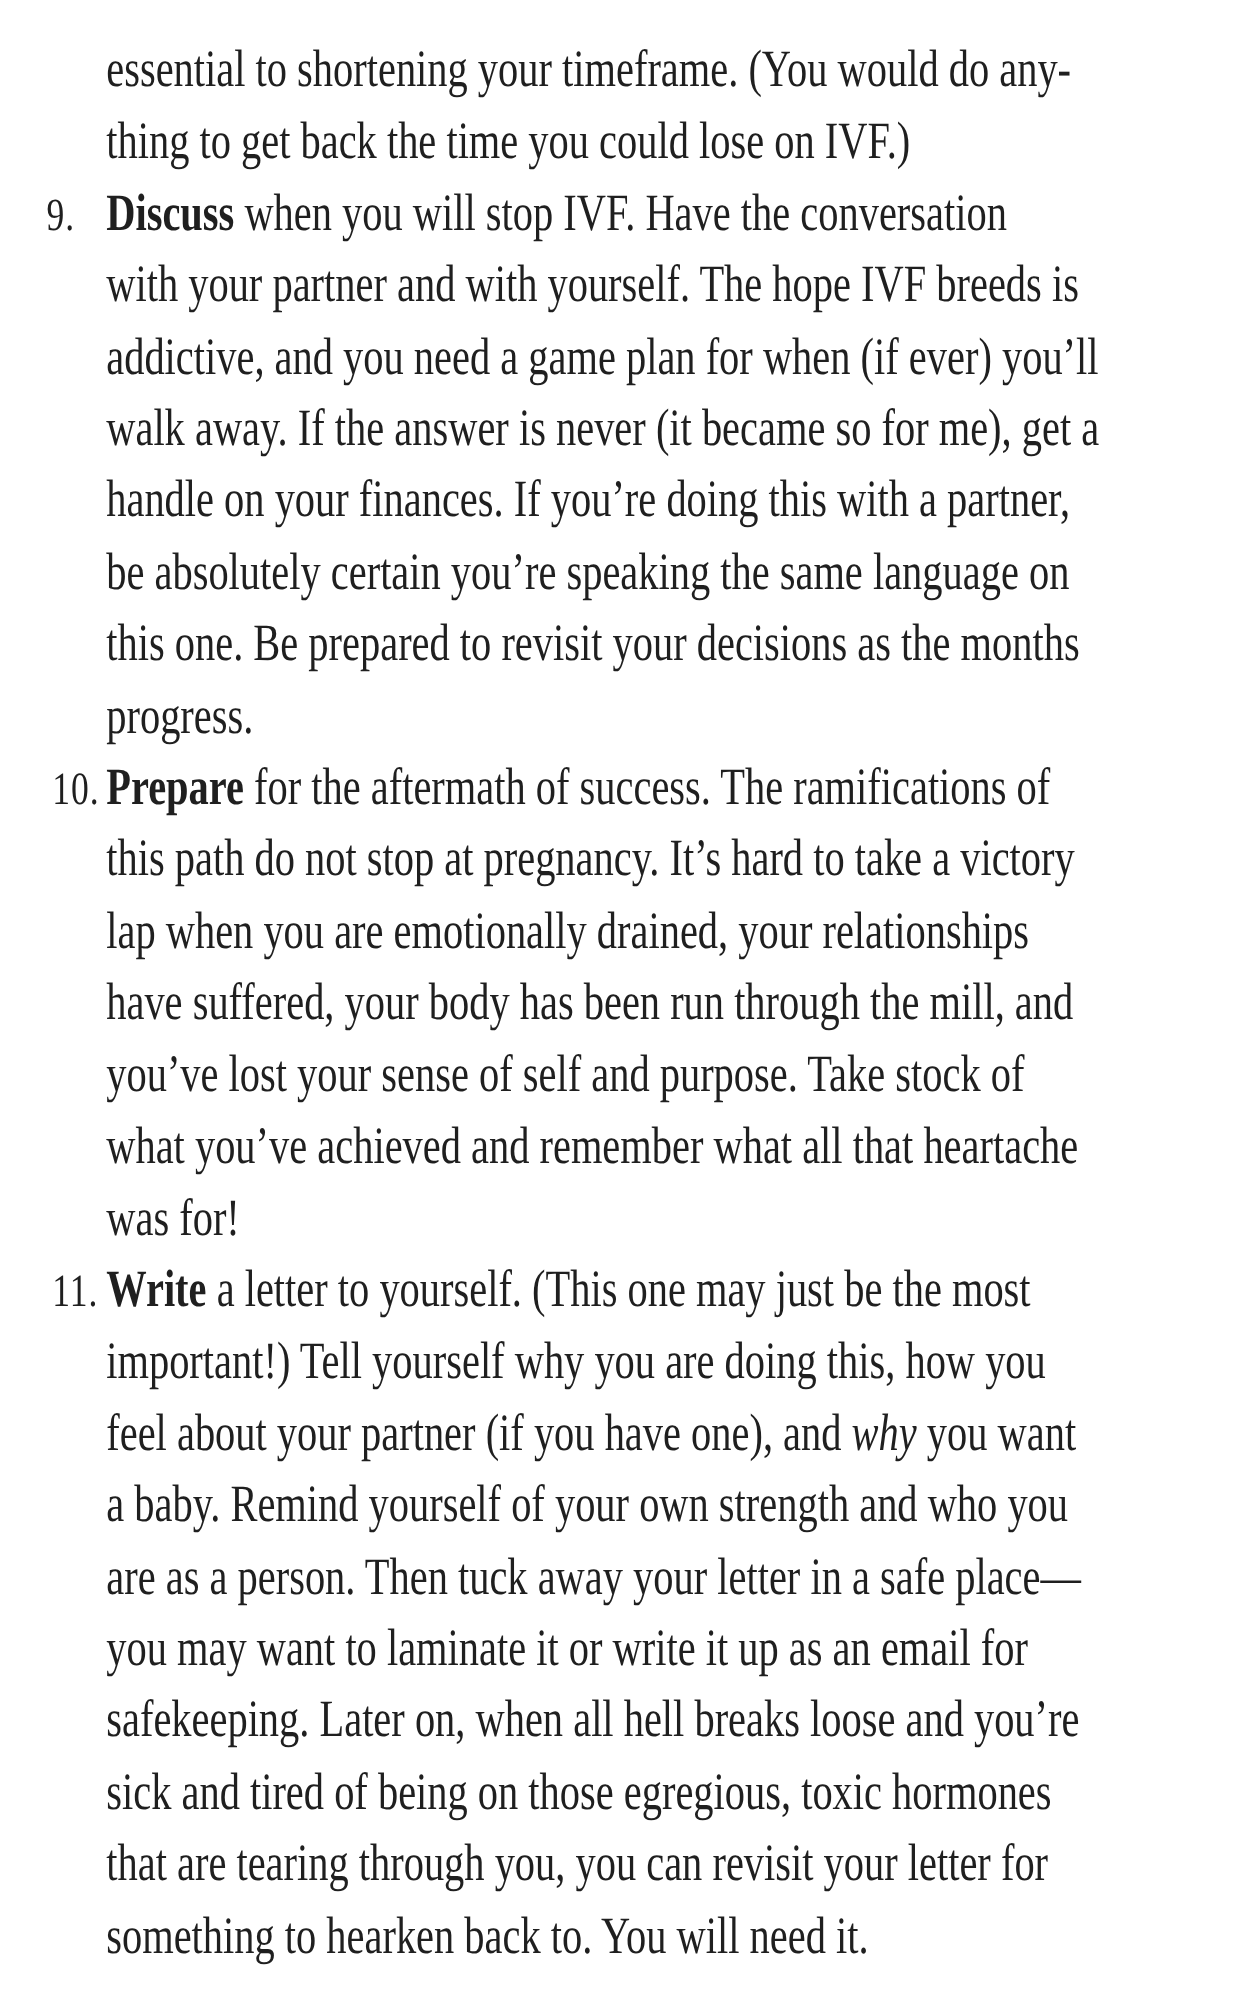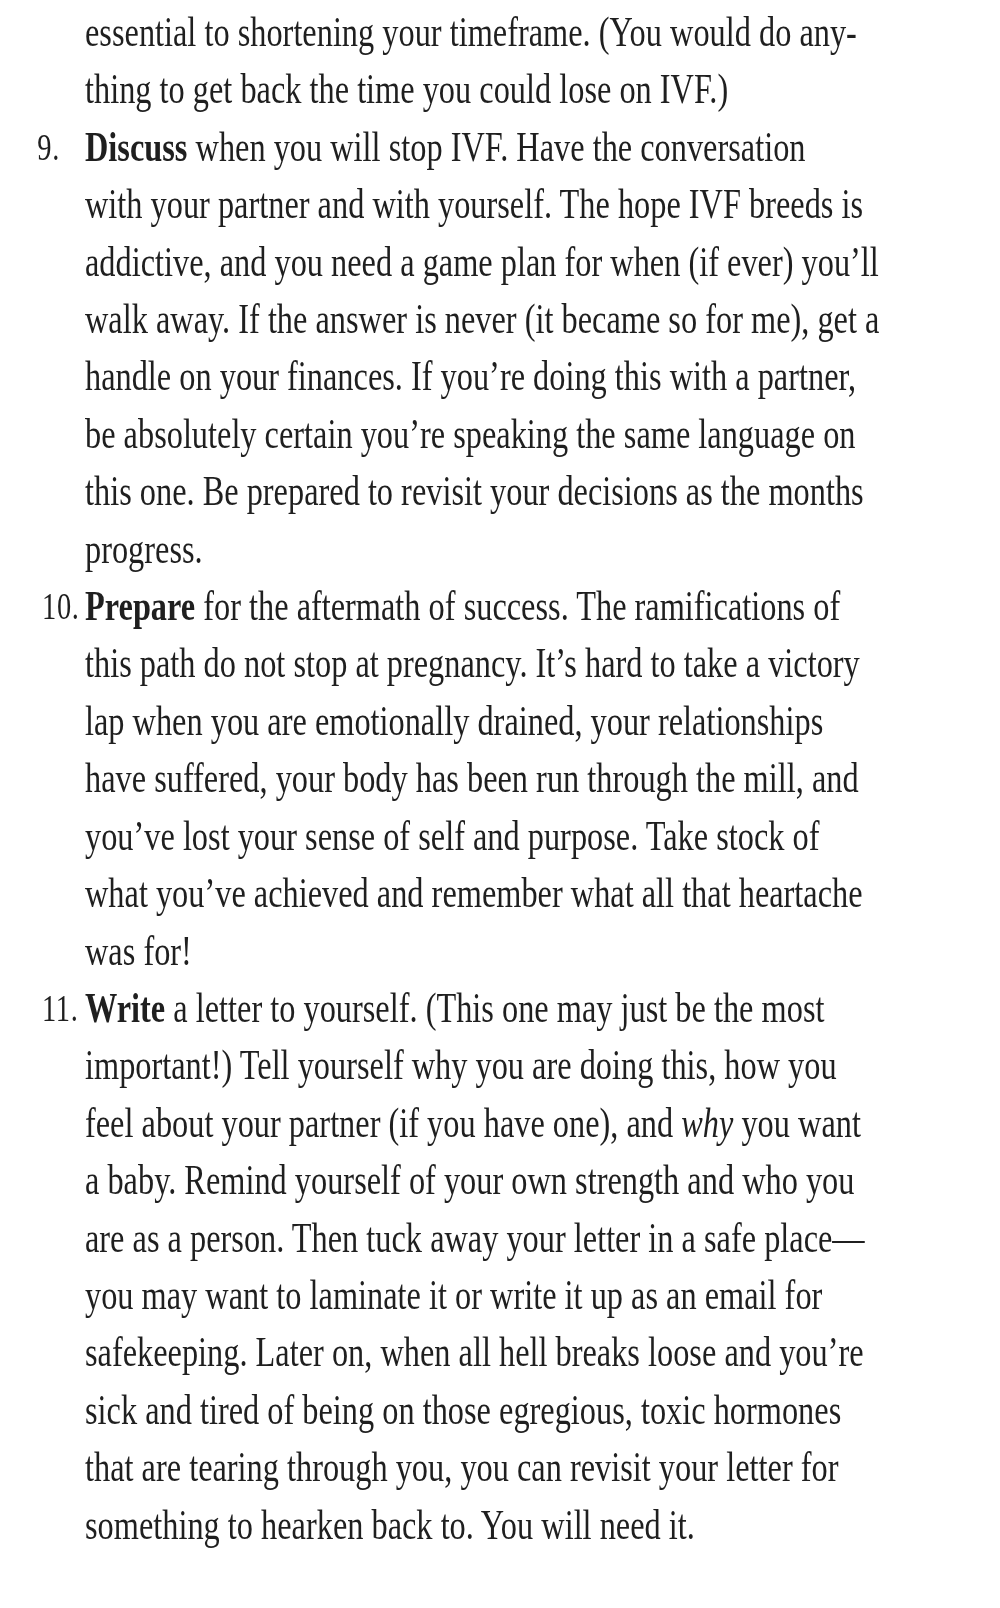--- a/index.html
+++ b/index.html
@@ -13,20 +13,21 @@
     background: #ffffff;
   }
   .page {
     box-sizing: border-box;
     width: 1000px;
     height: 1421px;
     padding: 4px 0 0 85px;
     font-family: "Liberation Serif", "DejaVu Serif", serif;
     font-size: 42px;
     color: #1f1f1f;
+    margin-top: 24px;
   }
   .line {
     position: relative;
     line-height: 57.4px;
     white-space: nowrap;
     width: max-content;
     transform: scaleX(0.77);
     transform-origin: 0 0;
   }
   .num {

